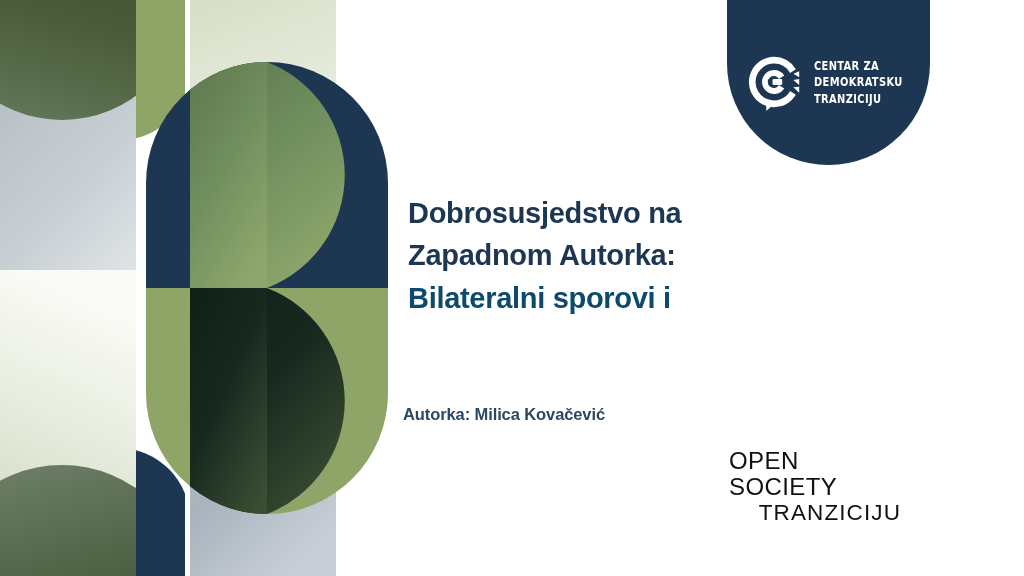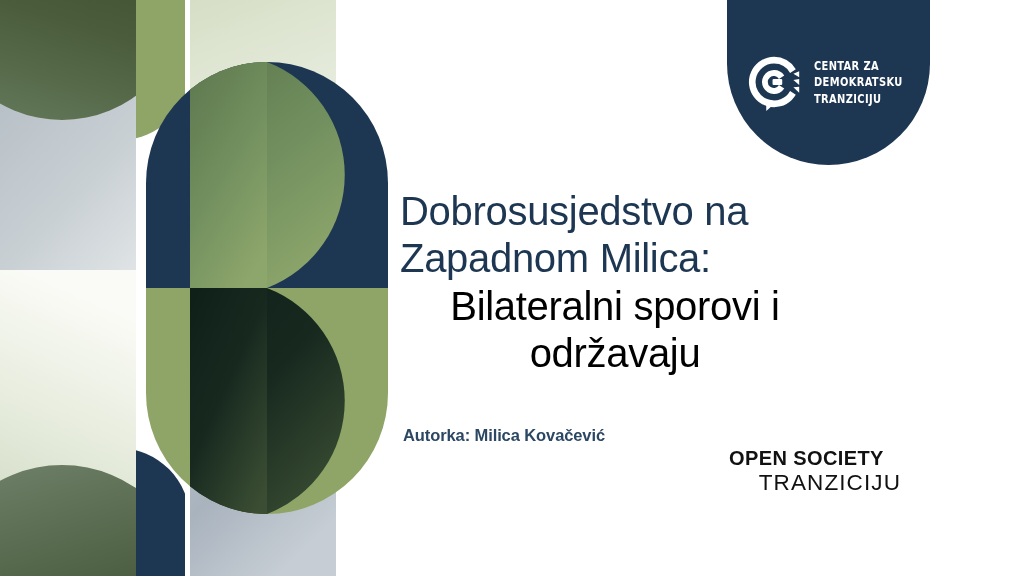--- a/index.html
+++ b/index.html
@@ -51,47 +51,47 @@
     transform-origin:left center;
     white-space:nowrap;
   }
 
   
   .title-block{
     position:absolute;left:400px;top:188px;
     width:430px;
   }
   .title-line{
-    font-size:40px;
-    font-weight:normal;
+    font-size:29px;
+    font-weight:bold;
     line-height:1.185;
     letter-spacing:-0.3px;
-    margin:0;
+    margin:8px;
   }
   .title-navy{color:#1D3651;}
-  .title-green{color:#000000;text-align:center;}
+  .title-green{color:#0c4a6e;}
 
   
   .author{
-    position:absolute;left:403px;top:426px;
+    position:absolute;left:403px;top:405px;
     font-size:16.5px;
     font-weight:bold;
     color:#2B4763;
     letter-spacing:-0.1px;
   }
 
   
   .osf{
     position:absolute;left:729px;top:448px;
     width:172px;
     color:#111111;
     text-align:center;
   }
   .osf-l1{
-    font-size:20px;font-weight:bold;letter-spacing:0.4px;
+    font-size:24px;font-weight:normal;letter-spacing:0.4px;
     line-height:1.08;text-align:left;
   }
   .osf-l2{
     font-size:22.5px;font-weight:normal;letter-spacing:1.1px;
     line-height:1.12;text-align:right;
   }
   .osf-l3{
     font-size:11.5px;font-weight:bold;letter-spacing:0.7px;
     line-height:1.2;margin-top:3px;text-align:right;
   }
@@ -233,23 +233,22 @@
       <div class="cdt-words">
         <div>CENTAR ZA</div>
         <div>DEMOKRATSKU</div>
         <div>TRANZICIJU</div>
       </div>
     </div>
   </div>
 
   <div class="title-block">
     <div class="title-line title-navy">Dobrosusjedstvo na</div>
-    <div class="title-line title-navy">Zapadnom Milica:</div>
+    <div class="title-line title-navy">Zapadnom Autorka:</div>
     <div class="title-line title-green">Bilateralni sporovi i</div>
-    <div class="title-line title-green">održavaju</div>
   </div>
 
   <div class="author">Autorka: Milica Kovačević</div>
 
   <div class="osf">
     <div class="osf-l1">OPEN SOCIETY</div>
     <div class="osf-l2">TRANZICIJU</div>
   </div>
 
 </div>

